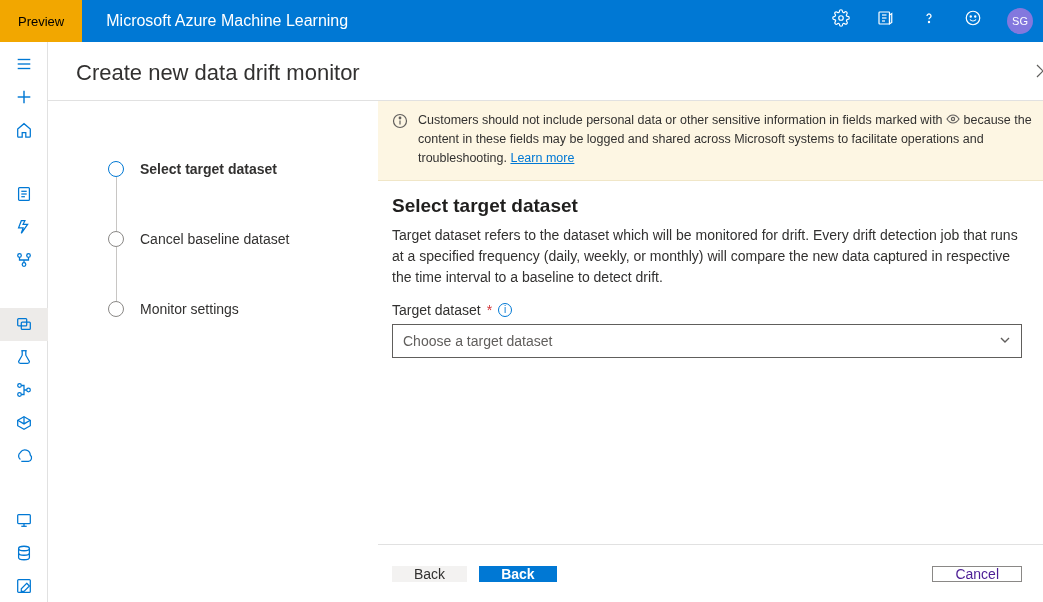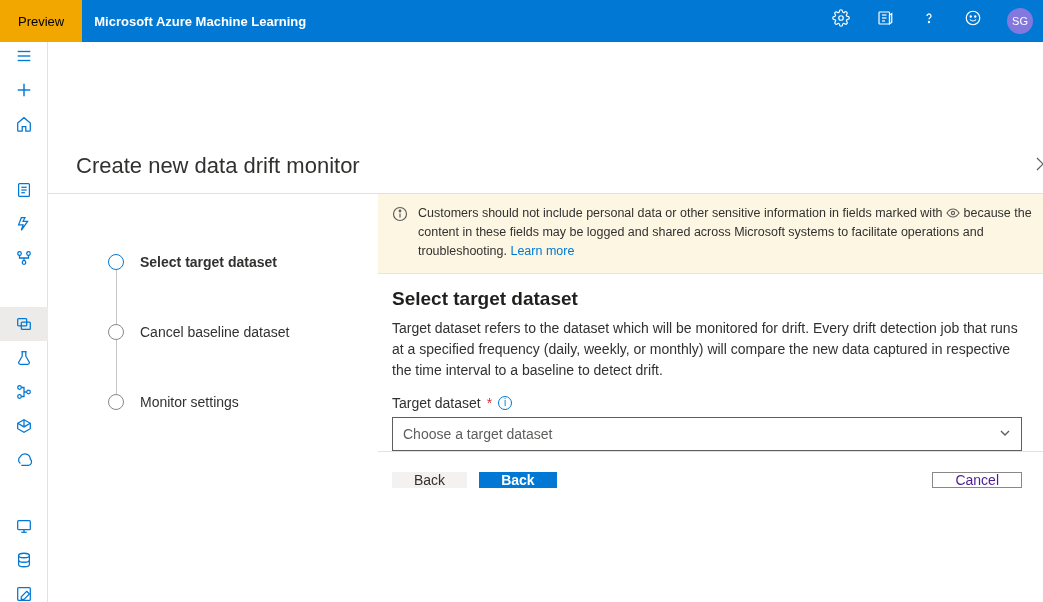--- a/index.html
+++ b/index.html
@@ -1,25 +1,25 @@
 <!DOCTYPE html>
 <html><head>
 <meta charset="utf-8">
 <style>
 * { box-sizing: border-box; margin: 0; padding: 0; font-family: "Segoe UI", Arial, sans-serif; }
 body { width: 1043px; height: 602px; overflow: hidden; background: #fff; }
 
 .topbar { height: 42px; background: #0078d4; display: flex; align-items: center; color: #fff; position: relative; }
 .preview-badge { background: #f2a700; color: #000; font-size: 13px; height: 42px; display: flex; align-items: center; padding: 0 18px; font-weight: 400; }
-.app-title { font-size: 13px; font-weight: 700; margin-left: 12px; }
+.app-title { font-size: 16px; font-weight: 400; margin-left: 24px; }
 .topbar-right { position: absolute; right: 10px; display: flex; gap: 24px; }
 .topbar-icon { width: 20px; height: 20px; display: flex; align-items: center; justify-content: center; color: #fff; cursor: pointer; }
 .avatar { width: 26px; height: 26px; border-radius: 50%; background: #8378de; color: #fff; font-size: 11px; display: flex; align-items: center; justify-content: center; cursor: pointer; }
 
-.layout { display: flex; height: calc(602px - 42px); align-items: center; }
+.layout { display: flex; height: calc(602px - 42px); }
 .sidenav { width: 48px; border-right: 1px solid #e1e1e1; display: flex; flex-direction: column; align-items: center; padding-top: 6px; gap: 0; }
 .sidenav .icon { width: 48px; height: 34px; display: flex; align-items: center; justify-content: center; color: #0078d4; cursor: pointer; }
 .sidenav .icon.active { background: #edebe9; }
 .sidenav .spacer { height: 32px; }
 .sidenav svg { width: 18px; height: 18px; }
 .hamburger-line { stroke: #0078d4; stroke-width: 1.5; }
 .plus-icon { color: #107c10; }
 
 .panel { flex: 1; display: flex; flex-direction: column; position: relative; }
 .panel-header { display: flex; align-items: center; justify-content: space-between; padding: 18px 28px 14px 28px; }
@@ -35,21 +35,21 @@
 .step { display: flex; align-items: center; position: relative; }
 .step-circle { width: 16px; height: 16px; border: 1px solid #8a8886; border-radius: 50%; background: #fff; z-index: 1; }
 .step.active .step-circle { border-color: #0078d4; }
 .step-label { margin-left: 16px; font-size: 14px; color: #323130; }
 .step.active .step-label { font-weight: 700; }
 .step-connector { width: 1px; height: 54px; background: #c8c6c4; margin-left: 7.5px; }
 
 .banner { background: #fdf6e3; border-bottom: 1px solid #f0e6c7; padding: 10px 14px 12px 14px; display: flex; gap: 10px; position: relative; }
 .banner-icon { color: #605e5c; flex-shrink: 0; margin-top: 2px; }
 .banner-text { font-size: 12.5px; color: #323130; line-height: 1.5; padding-right: 28px; }
-.banner-text a { color: #0078d4; cursor: pointer; }
+.banner-text a { color: #0078d4; text-decoration: underline; cursor: pointer; }
 .banner-close { position: absolute; right: 12px; top: 10px; color: #605e5c; cursor: pointer; }
 .eye { display: inline-block; vertical-align: middle; }
 
 .content-main { padding: 14px 56px 0 14px; flex: 1; }
 .section-title { font-size: 19px; font-weight: 700; color: #201f1e; margin-bottom: 8px; }
 .section-desc { font-size: 14px; color: #323130; line-height: 1.5; margin-bottom: 14px; }
 .field-label { font-size: 14px; color: #323130; display: flex; align-items: center; gap: 6px; margin-bottom: 6px; }
 .required { color: #d13438; }
 .info-icon { width: 14px; height: 14px; border: 1px solid #0078d4; border-radius: 50%; color: #0078d4; font-size: 10px; display: flex; align-items: center; justify-content: center; cursor: pointer; }
 .dropdown { width: 630px; height: 34px; border: 1px solid #605e5c; background: #fff; display: flex; align-items: center; padding: 0 10px; justify-content: space-between; cursor: pointer; }

